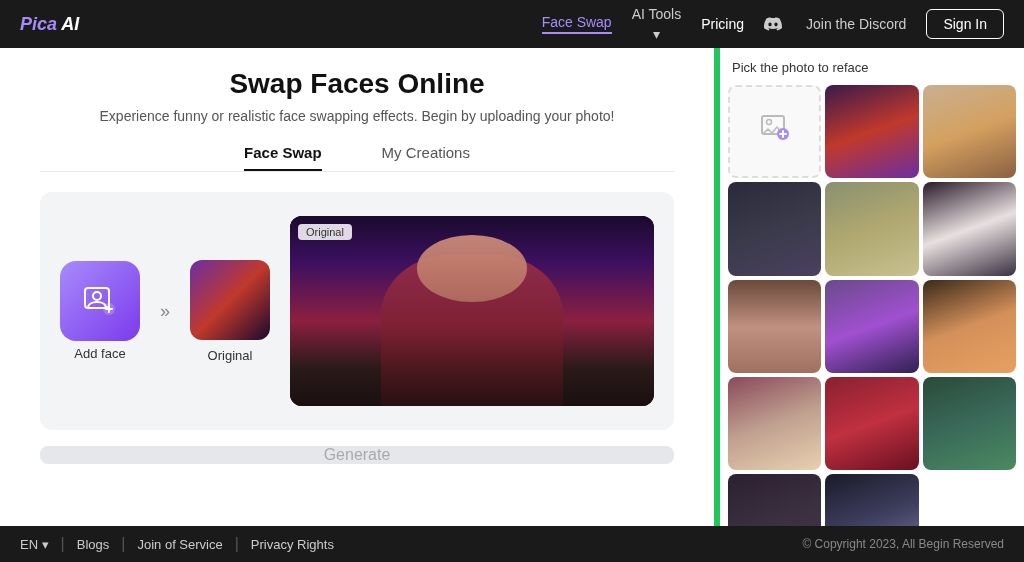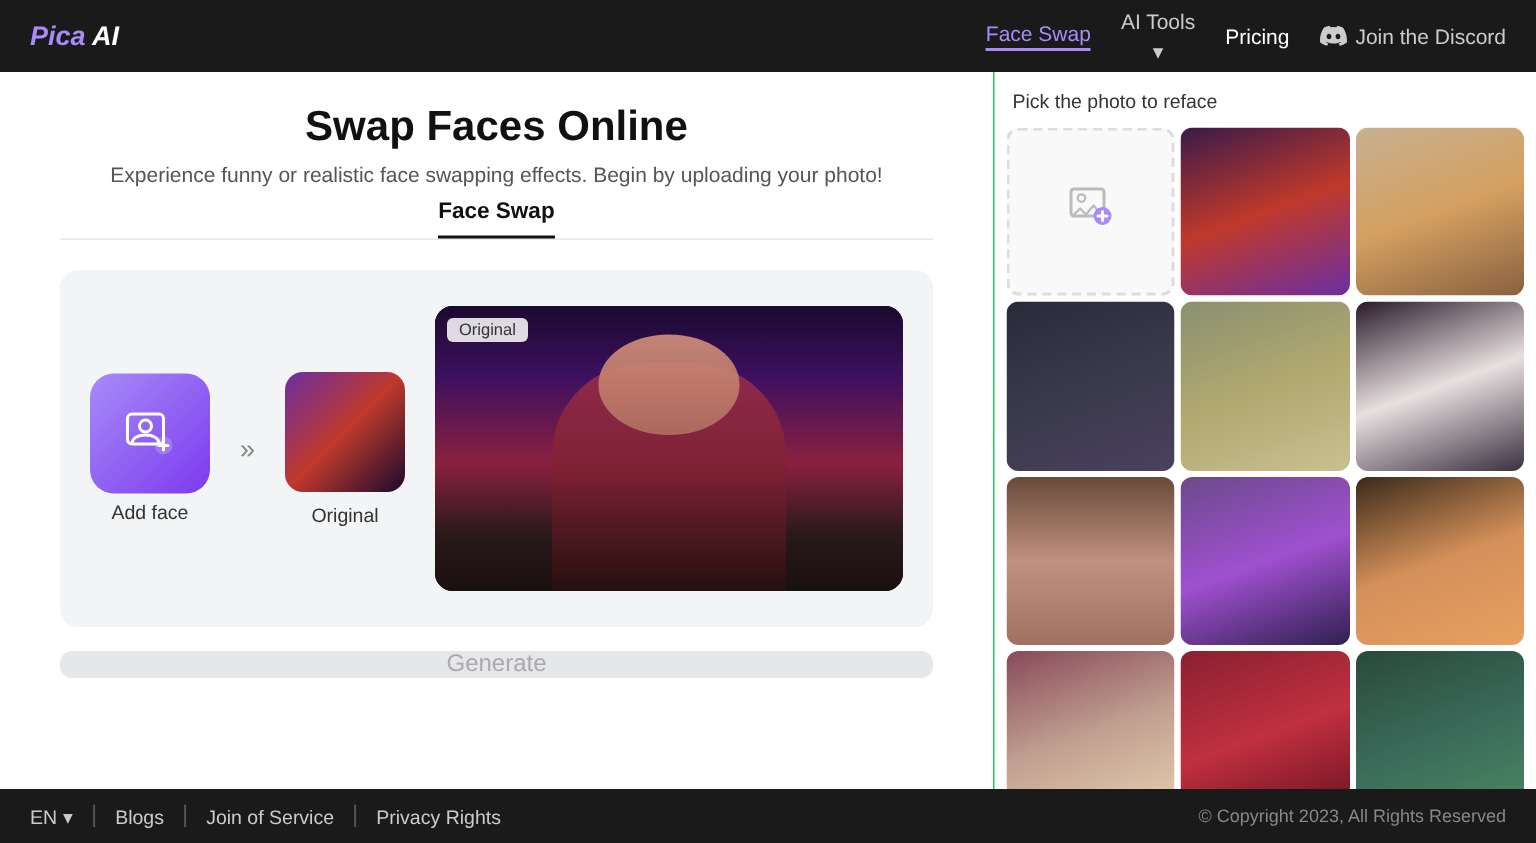--- a/index.html
+++ b/index.html
@@ -43,21 +43,21 @@
       align-items: center;
       gap: 4px;
       color: #ccc;
       font-size: 14px;
       cursor: pointer;
       flex-direction: column;
     }
     .discord-btn {
       display: flex;
       align-items: center;
-      gap: 6px;
+      gap: 24px;
       color: #ccc;
       font-size: 14px;
       cursor: pointer;
     }
     .signin-btn {
       background: transparent;
       border: 1px solid #fff;
       color: #fff;
       padding: 6px 16px;
       border-radius: 6px;
@@ -82,21 +82,21 @@
       font-size: 28px;
       font-weight: 800;
       color: #111;
       text-align: center;
       margin-bottom: 8px;
     }
     .page-subtitle {
       text-align: center;
       color: #555;
       font-size: 14px;
-      margin-bottom: 8px;
+      margin-bottom: 20px;
     }
     .tabs {
       display: flex;
       justify-content: center;
       gap: 60px;
       border-bottom: 1px solid #e5e7eb;
       margin-bottom: 20px;
     }
     .tab {
       font-size: 15px;
@@ -201,23 +201,23 @@
       background: #e5e7eb;
       border: none;
       border-radius: 8px;
       font-size: 16px;
       color: #aaa;
       cursor: not-allowed;
     }
 
     
     .right-panel {
-      width: 362px;
+      width: 310px;
       background: #fff;
-      border-left: 1px solid #22c55e;
+      border-left: 6px solid #22c55e;
       overflow-y: scroll;
       padding: 12px 8px;
     }
     .right-panel::-webkit-scrollbar { width: 6px; }
     .right-panel::-webkit-scrollbar-track { background: #f1f1f1; }
     .right-panel::-webkit-scrollbar-thumb { background: #ccc; border-radius: 3px; }
 
     .pick-label {
       font-size: 13px;
       color: #333;
@@ -303,31 +303,33 @@
       <span>AI Tools</span>
       <span>▾</span>
     </span>
     <span class="nav-link pricing">Pricing</span>
     <span class="discord-btn">
       <svg width="18" height="14" viewBox="0 0 71 55" fill="none">
         <path d="M60.1 4.9A58.6 58.6 0 0 0 45.5.4a.2.2 0 0 0-.2.1 40.9 40.9 0 0 0-1.8 3.7 54 54 0 0 0-16.3 0A37.5 37.5 0 0 0 25.4.5a.2.2 0 0 0-.2-.1A58.5 58.5 0 0 0 10.6 4.9a.2.2 0 0 0-.1.1C1.6 18.3-1 31.3.3 44.2a.2.2 0 0 0 .1.1 58.9 58.9 0 0 0 17.7 9 .2.2 0 0 0 .2-.1 42 42 0 0 0 3.6-5.9.2.2 0 0 0-.1-.3 38.7 38.7 0 0 1-5.5-2.6.2.2 0 0 1 0-.4c.4-.3.7-.6 1.1-.9a.2.2 0 0 1 .2 0c11.6 5.3 24.1 5.3 35.6 0a.2.2 0 0 1 .2 0l1.1.9a.2.2 0 0 1 0 .4 36.2 36.2 0 0 1-5.5 2.6.2.2 0 0 0-.1.3 47 47 0 0 0 3.6 5.9.2.2 0 0 0 .2.1 58.7 58.7 0 0 0 17.8-9 .2.2 0 0 0 .1-.1c1.5-15-2.5-28-10.5-39.3a.2.2 0 0 0-.1-.1zM23.7 36.3c-3.5 0-6.4-3.2-6.4-7.2s2.8-7.2 6.4-7.2c3.6 0 6.5 3.3 6.4 7.2 0 4-2.8 7.2-6.4 7.2zm23.6 0c-3.5 0-6.4-3.2-6.4-7.2s2.8-7.2 6.4-7.2c3.6 0 6.5 3.3 6.4 7.2 0 4-2.8 7.2-6.4 7.2z" fill="#ccc"></path>
       </svg>
       <span>Join the Discord</span>
     </span>
+    <button class="signin-btn">Sign In</button>
   </div>
 </nav>
 
 <div class="main-layout">
 
   <div class="left-panel">
     <h1 class="page-title">Swap Faces Online</h1>
     <p class="page-subtitle">Experience funny or realistic face swapping effects. Begin by uploading your photo!</p>
 
     <div class="tabs">
       <div class="tab active">Face Swap</div>
+      <div class="tab">My Creations</div>
     </div>
 
     <div class="workspace">
       <div class="add-face-box">
         <div class="add-face-icon">
           <svg viewBox="0 0 36 36" fill="none">
             <rect x="3" y="5" width="24" height="20" rx="3" stroke="white" stroke-width="2" fill="none"></rect>
             <circle cx="15" cy="13" r="4" stroke="white" stroke-width="2" fill="none"></circle>
             <path d="M6 25c0-4 4-6 9-6s9 2 9 6" stroke="white" stroke-width="2" fill="none"></path>
             <circle cx="27" cy="26" r="6" fill="white" fill-opacity="0.2"></circle>
@@ -444,14 +446,14 @@
       <span>EN</span>
       <span>▾</span>
     </span>
     <span class="footer-divider">|</span>
     <span class="footer-link">Blogs</span>
     <span class="footer-divider">|</span>
     <span class="footer-link">Join of Service</span>
     <span class="footer-divider">|</span>
     <span class="footer-link">Privacy Rights</span>
   </div>
-  <div class="footer-right">© Copyright 2023, All Rights Reserved</div>
+  <div class="footer-right">© Copyright 2023, All Begin Reserved</div>
 </footer>
 
 </body></html>

